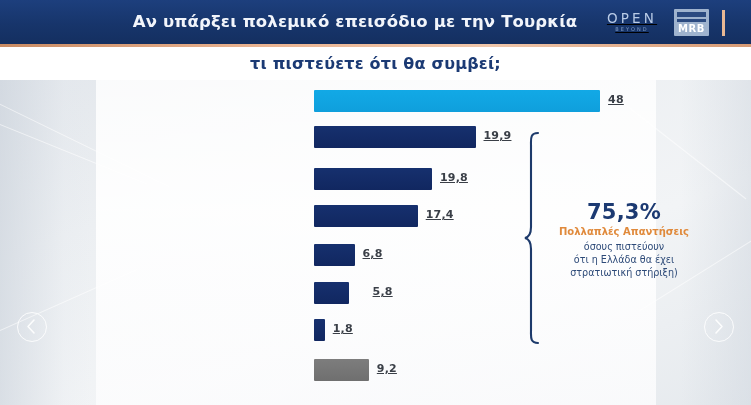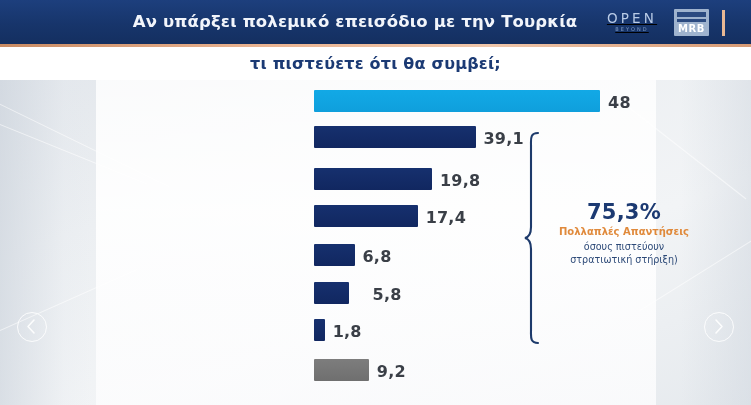--- a/index.html
+++ b/index.html
@@ -171,24 +171,25 @@
     left: 314px;
     height: 22px;
     border-radius: 1px;
   }
   .bar.primary   { background: linear-gradient(180deg, #12a9e6 0%, #0f9fdc 100%); }
   .bar.standard  { background: linear-gradient(180deg, #16306e 0%, #112760 100%); }
   .bar.neutral   { background: linear-gradient(180deg, #7d7d7d 0%, #6f6f6f 100%); }
   .bar-value {
     position: absolute;
     color: #2b2f36;
-    font-size: 16px;
+    font-size: 11px;
     font-weight: 700;
     letter-spacing: 0.2px;
     white-space: nowrap;
+    text-decoration: underline;
   }
   .bar-value.onlight { color: #3a3f47; }
 
   
   .brace {
     position: absolute;
     left: 524px;
     top: 51px;
     width: 22px;
     height: 214px;
@@ -271,21 +272,21 @@
     <div class="streak" style="left:620px; top:20px; width:160px; height:1px; transform:rotate(38deg);"></div>
     <div class="streak" style="left:640px; top:230px; width:140px; height:1px; transform:rotate(-32deg);"></div>
 
     <div id="rows">
         <div class="row" style="top: 10px;">
           <div class="bar primary" style="width: 286.08px; top: 0px;"></div>
           <div class="bar-value onlight" style="left: 608.08px; top: 3px;">48</div>
         </div>
         <div class="row" style="top: 46px;">
           <div class="bar standard" style="width: 161.516px; top: 0px;"></div>
-          <div class="bar-value onlight" style="left: 483.516px; top: 3px;">39,1</div>
+          <div class="bar-value onlight" style="left: 483.516px; top: 3px;">19,9</div>
         </div>
         <div class="row" style="top: 83px;">
           <div class="bar standard" style="width: 118.008px; top: 5px;"></div>
           <div class="bar-value onlight" style="left: 440.008px; top: 8px;">19,8</div>
         </div>
         <div class="row" style="top: 120px;">
           <div class="bar standard" style="width: 103.704px; top: 5px;"></div>
           <div class="bar-value onlight" style="left: 425.704px; top: 8px;">17,4</div>
         </div>
         <div class="row" style="top: 164px;">
@@ -310,20 +311,21 @@
       <svg width="22" height="214" viewBox="0 0 22 214" fill="none" xmlns="http://www.w3.org/2000/svg">
         <path d="M14 2 C6 2 7 8 7 14 L7 96 C7 103 5 106 1 107 C5 108 7 111 7 118 L7 200 C7 206 6 212 14 212" stroke="#1d3a6b" stroke-width="2.1" stroke-linecap="round" fill="none"></path>
       </svg>
     </div>
 
     <div class="callout">
       <div class="callout-pct">75,3%</div>
       <div class="callout-sub">Πολλαπλές Απαντήσεις</div>
       <div class="callout-note">
         <div>όσους πιστεύουν</div>
+        <div>ότι η Ελλάδα θα έχει</div>
         <div>στρατιωτική στήριξη)</div>
       </div>
     </div>
 
     <div class="nav left">
       <svg width="27" height="27" viewBox="0 0 27 27">
         <path d="M16 7 L10 13.5 L16 20" stroke="rgba(255,255,255,0.9)" stroke-width="1.6" fill="none" stroke-linecap="round" stroke-linejoin="round"></path>
       </svg>
     </div>
     <div class="nav right">

